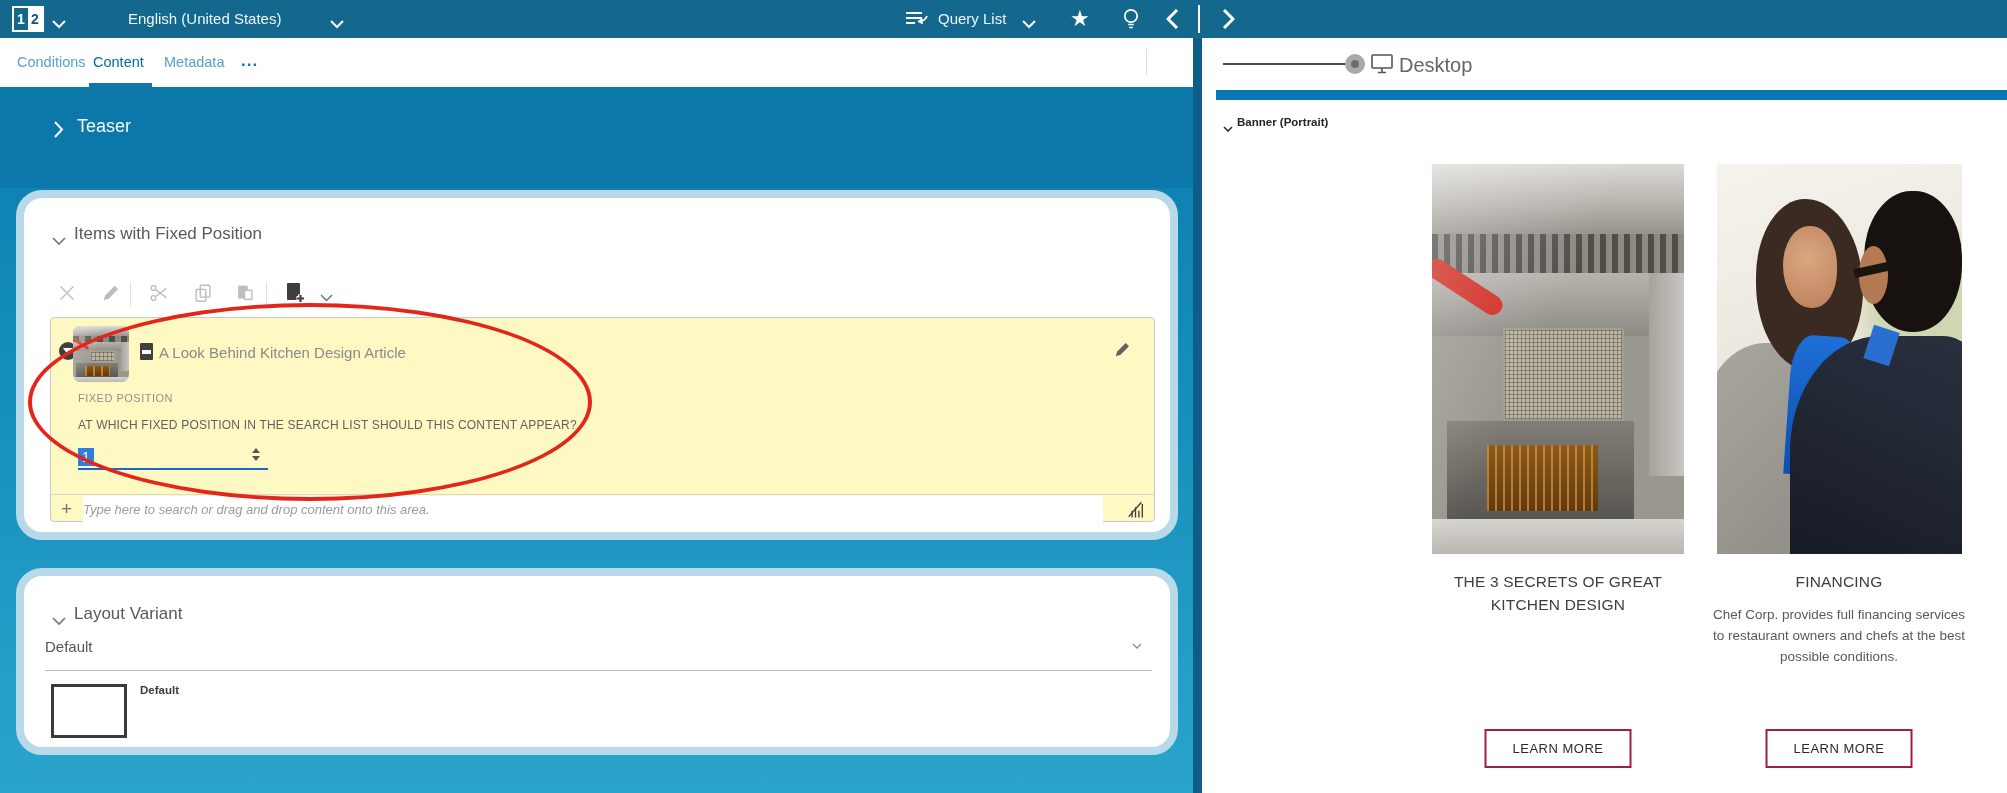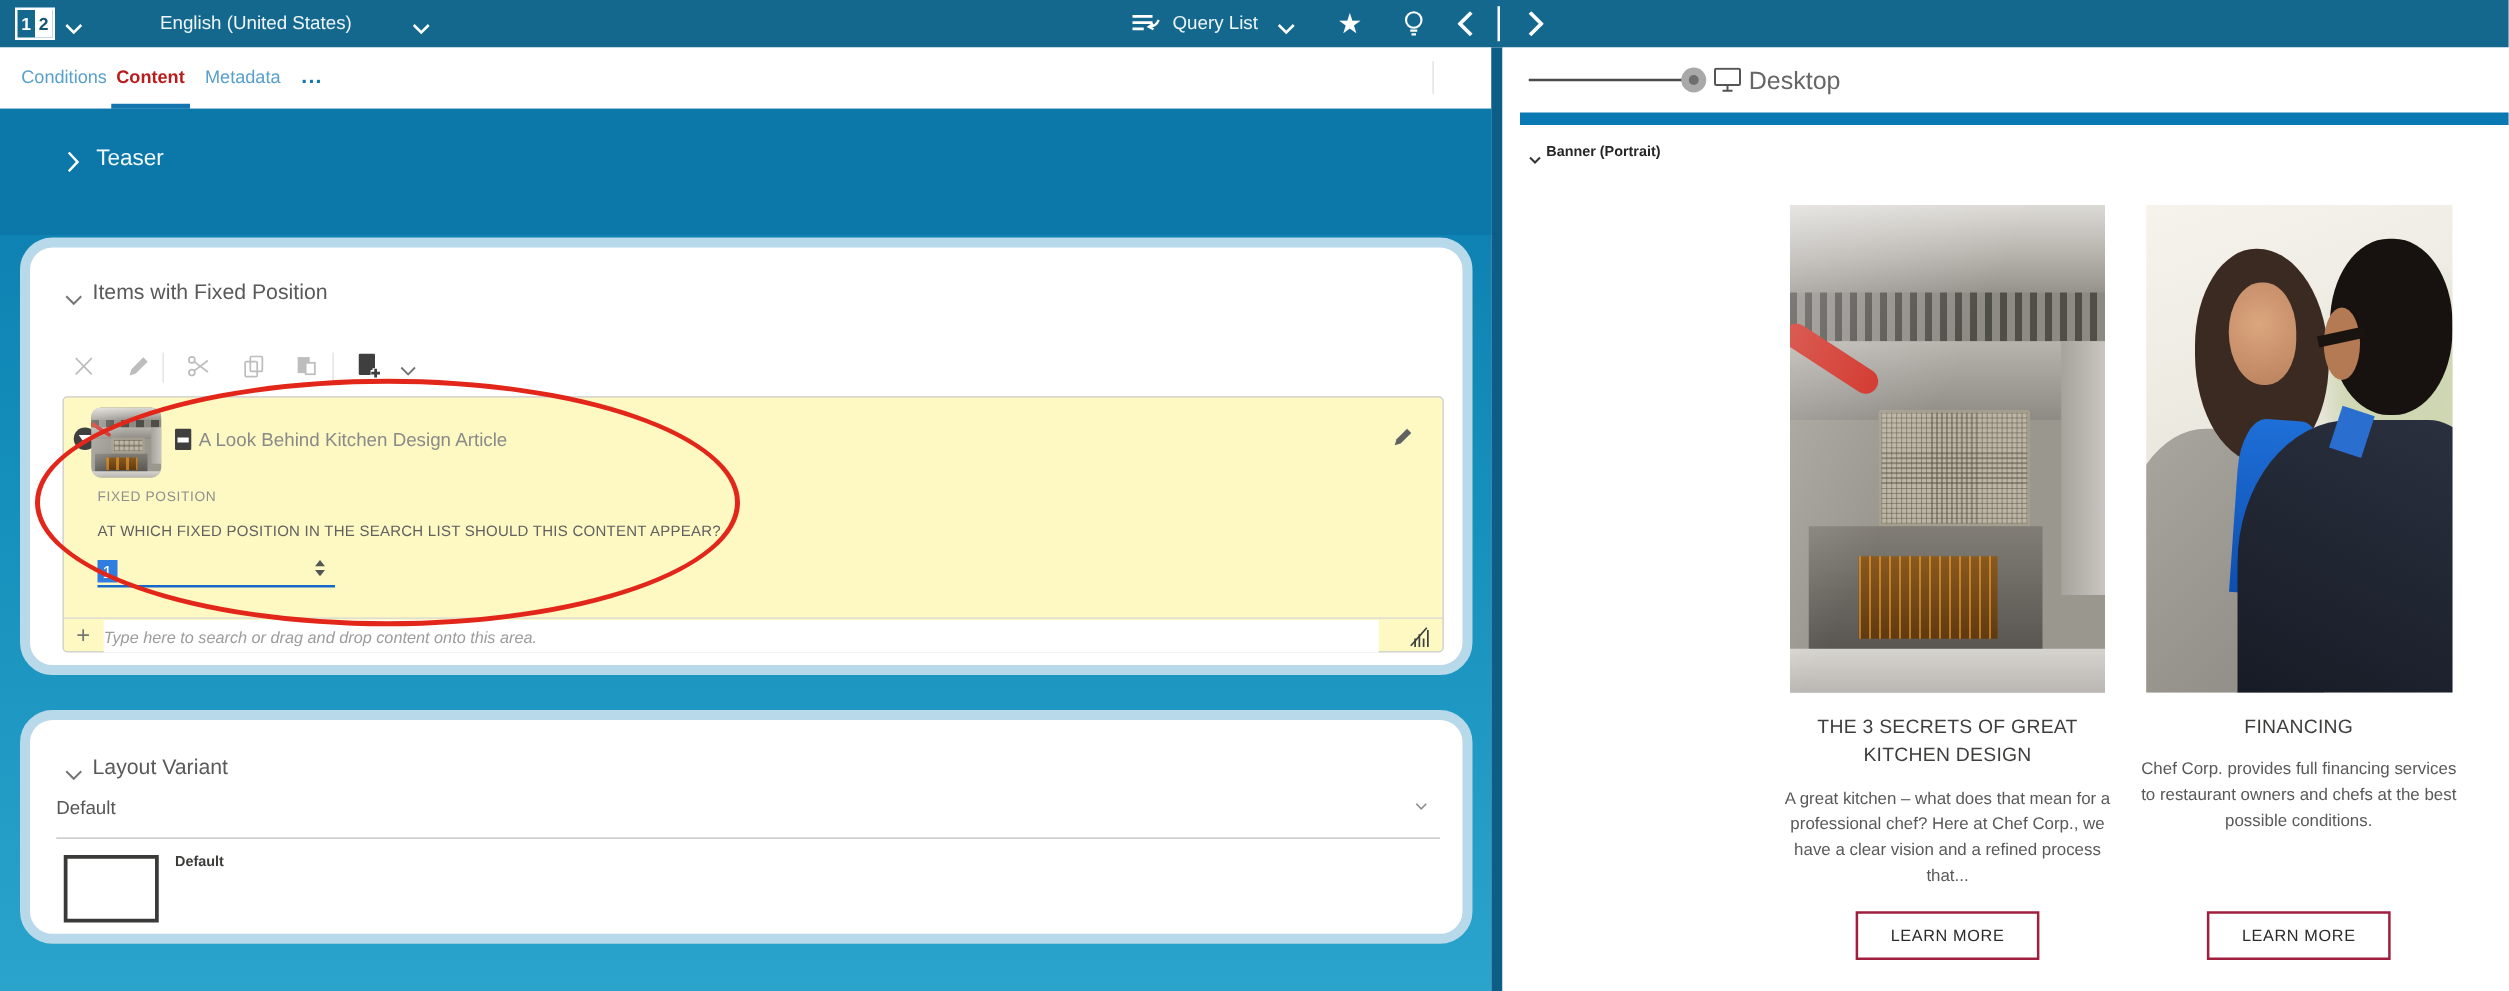--- a/index.html
+++ b/index.html
@@ -13,21 +13,21 @@
   .logo-badge { position:absolute; left:12px; top:6px; width:32px; height:26px; border:2px solid #fff; display:flex; font-size:14px; font-weight:bold; }
   .logo-badge .h1 { width:14px; color:#fff; background:transparent; text-align:center; line-height:22px; }
   .logo-badge .h2 { width:14px; color:#14557a; background:#fff; text-align:center; line-height:22px; }
   .topbar-text { position:absolute; top:0; height:38px; line-height:38px; color:#eef6fa; font-size:15px; }
   .tb-icon { position:absolute; }
   .star-glyph { color:#fff; font-size:22px; line-height:38px; }
 
   
   .tabbar { position:absolute; left:0; top:38px; width:1193px; height:49px; background:#fff; }
   .tab { position:absolute; top:0; height:49px; line-height:49px; font-size:14.5px; color:#58a0cc; cursor:default; }
-  .tab.active { color:#b91c1c; font-weight:bold; }
+  .tab.active { color:#0369a1; font-weight:normal; }
   .tab-underline { position:absolute; left:89px; bottom:0; width:63px; height:4px; background:#1474ae; }
   .tab-more { position:absolute; top:0; height:49px; line-height:45px; font-size:17px; font-weight:bold; color:#1474ae; letter-spacing:1px; }
   .tabbar-divider { position:absolute; left:1146px; top:11px; width:1px; height:26px; background:#ddd; }
 
   
   .splitter { position:absolute; left:1193px; top:38px; width:9px; height:755px; background:#0c5e87; }
 
   
   .left-panel { position:absolute; left:0; top:87px; width:1193px; height:706px;
     background:linear-gradient(180deg,#0b7cae 0%,#1590bc 45%,#2ba4cc 100%); }
@@ -367,21 +367,20 @@
           <div class="k-back"></div>
         <div class="k-handle"></div>
           <div class="k-basket"></div>
           <div class="k-well"></div>
         <div class="k-oil"></div>
           <div class="k-side"></div>
           <div class="k-front"></div>
           <div class="k-sheen"></div>
       </div>
       <div class="ptitle">THE 3 SECRETS OF GREAT KITCHEN DESIGN</div>
-      <div class="pbody">A great kitchen – what does that mean for a professional chef? Here at Chef Corp., we have a clear vision and a refined process that...</div>
       <button class="pbtn">LEARN MORE</button>
     </div>
 
     <div class="pcard pcardB">
       <div class="pimg pimgB img-people">
         <div class="p-glow"></div>
           <div class="p-suit"></div>
           <div class="p-hair"></div>
         <div class="p-face"></div>
           <div class="p-blouse"></div>

